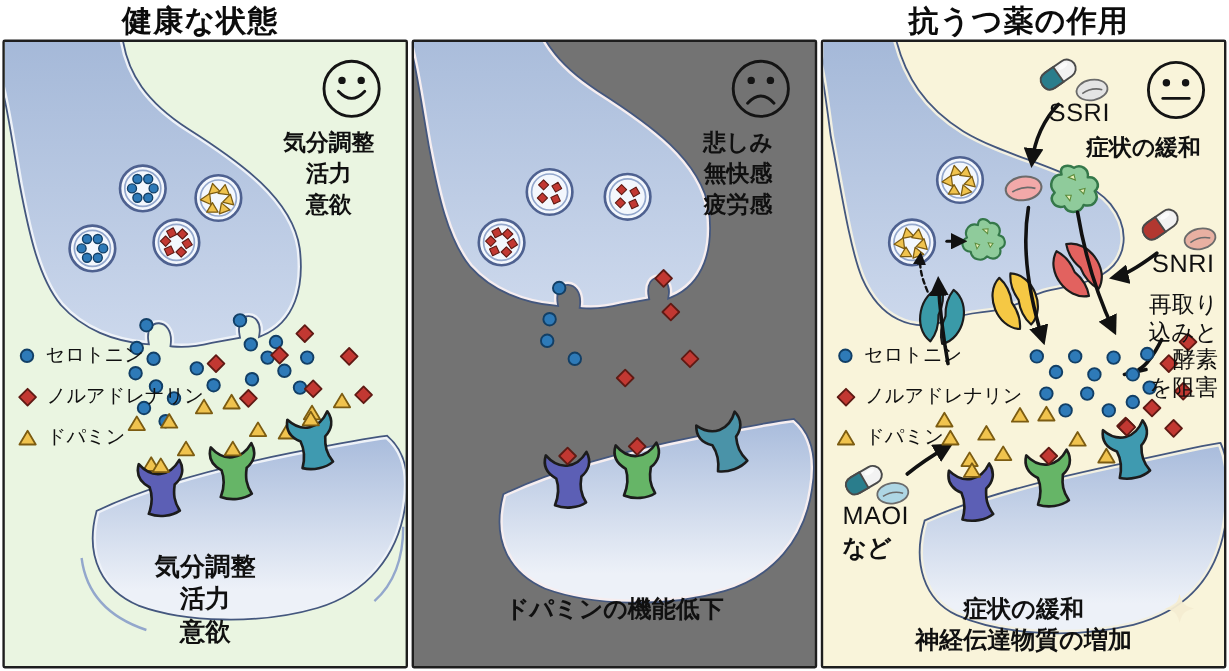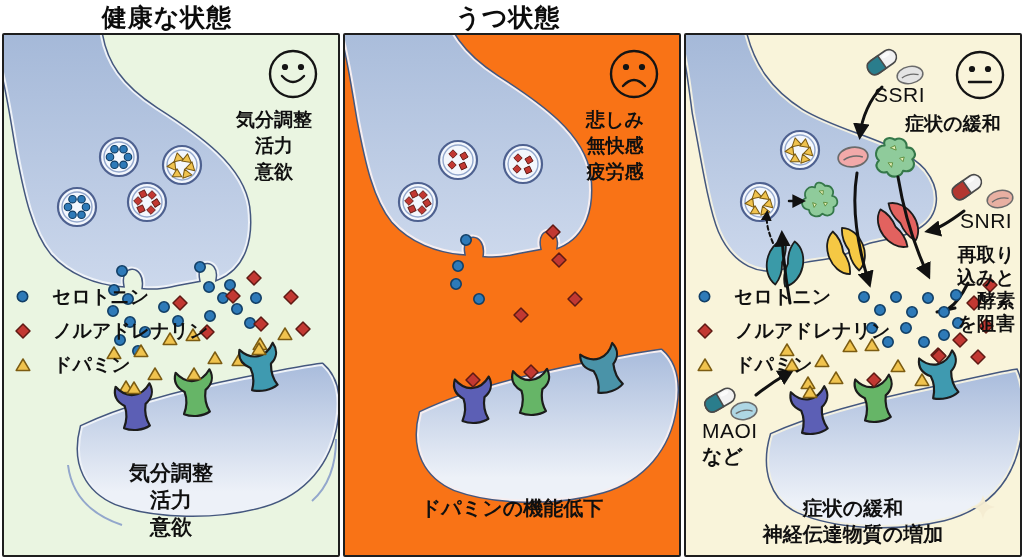--- a/index.html
+++ b/index.html
@@ -5,37 +5,37 @@
   html,body{margin:0;padding:0;background:#fff;}
   body{width:1024px;height:559px;overflow:hidden;
        font-family:"Liberation Sans","DejaVu Sans",sans-serif;color:#101010;}
   .fig{position:relative;width:1024px;height:559px;background:#fff;}
   .panel{position:absolute;top:0;width:330px;height:559px;}
   .ptitle{position:absolute;top:1px;left:0;right:0;text-align:center;
           font-size:25px;font-weight:700;color:#0c0c0c;letter-spacing:1px;}
   .pbox{position:absolute;top:33px;left:0;width:338px;height:524px;
         border:2.5px solid #1e1e1e;border-radius:2px;box-sizing:border-box;overflow:hidden;}
   .pbox-green{background:#eaf5e1;}
-  .pbox-pink{background:#f97316;}
+  .pbox-pink{background:#737373;}
   .pbox-cream{background:#f9f4da;}
   svg.art{position:absolute;left:0;top:0;}
   .txt{position:absolute;}
   .mood{right:6px;top:72px;width:116px;text-align:center;
         font-size:19px;font-weight:700;line-height:26px;}
   .mood3{right:2px;top:76px;width:130px;}
   .caption{left:0;right:0;text-align:center;font-weight:600;}
   .cap1{top:424px;font-size:21px;line-height:27px;}
   .cap2{top:460px;font-size:20px;line-height:26px;}
   .legend{left:10px;top:250px;}
-  .lgrow{display:flex;align-items:center;gap:21px;height:23px;margin-bottom:11px;
-         font-size:19px;font-weight:700;white-space:nowrap;}
+  .lgrow{display:flex;align-items:center;gap:7px;height:23px;margin-bottom:11px;
+         font-size:16px;font-weight:400;white-space:nowrap;}
   .druglabel{font-size:21px;font-weight:400;letter-spacing:.5px;}
   .jpsmall{font-size:20px;font-weight:600;}
   .inhibit{right:5px;top:208px;text-align:right;
-           font-size:19px;font-weight:700;line-height:23px;}
+           font-size:19px;font-weight:400;line-height:23px;}
 </style>
 </head>
 <body>
 
 <svg width="0" height="0" style="position:absolute" aria-hidden="true">
   <defs>
     <g id="nt-s">
         <circle r="5.2" fill="#2e7ab8" stroke="#123f66" stroke-width="1.6"></circle>
       </g>
     <g id="nt-n">
@@ -229,21 +229,20 @@
       </div>
       <div class="txt caption cap1">
         <div>気分調整</div>
         <div>活力</div>
         <div>意欲</div>
       </div>
     </div>
   </div>
 
   <div class="panel" style="left:343px">
-    <div class="ptitle">うつ状態</div>
     <div class="pbox pbox-pink">
       <svg class="art" width="334" height="520" viewBox="0 0 334 520">
         <g transform="translate(0,-32)">
           <use href="#presynA" fill="none" stroke="#44577e" stroke-width="5"></use>
           <use href="#presynA" fill="url(#gpre)" stroke="#f6eef0" stroke-width="2"></use>
         </g>
         <use href="#ves-n4" x="113" y="125"></use>
         <use href="#ves-n4" x="178" y="129"></use>
         <use href="#ves-n" x="73" y="167"></use>
         <g>
@@ -279,20 +278,21 @@
         <div>無快感</div>
         <div>疲労感</div>
       </div>
       <div class="txt caption cap2">
         <div>ドパミンの機能低下</div>
       </div>
     </div>
   </div>
 
   <div class="panel" style="left:684px">
+    <div class="ptitle">抗うつ薬の作用</div>
     <div class="pbox pbox-cream">
       <svg class="art" width="334" height="520" viewBox="0 0 334 520">
         <g>
           <use href="#presynC" fill="none" stroke="#44577e" stroke-width="5"></use>
           <use href="#presynC" fill="url(#gpre)" stroke="#f2f0e2" stroke-width="2"></use>
         </g>
         <use href="#ves-d" x="114" y="115"></use>
         <use href="#ves-d" x="74" y="167"></use>
 
         <use href="#tablet" transform="translate(167,122) rotate(-8) scale(1.15)" style="color:#f2a9a9"></use>

